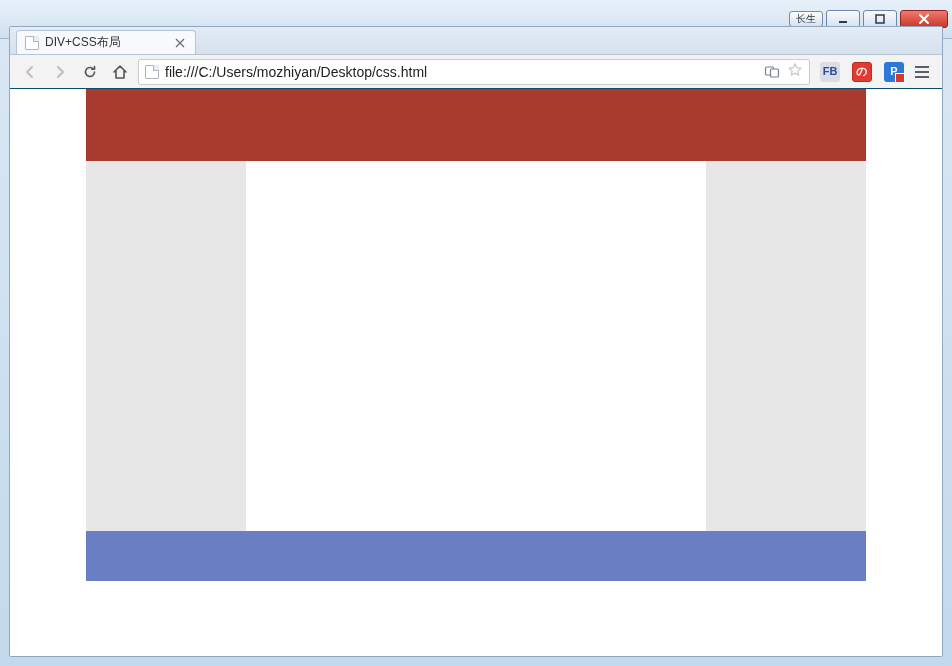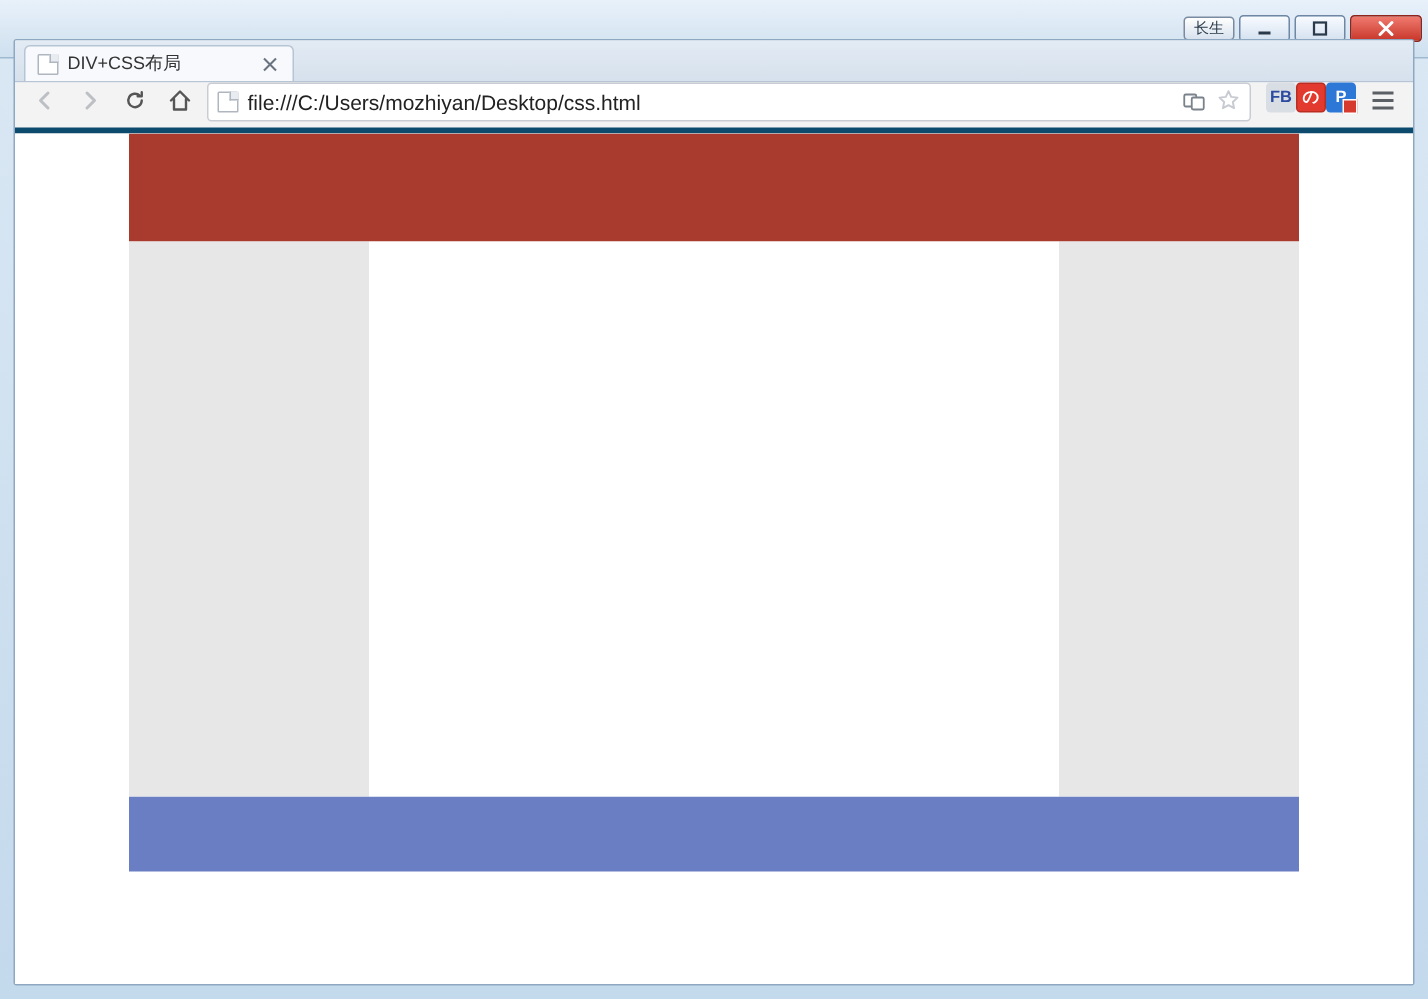--- a/index.html
+++ b/index.html
@@ -75,23 +75,23 @@
   }
   .tab .tab-close {
     margin-left:auto; width:14px; height:14px;
     display:flex; align-items:center; justify-content:center;
     color:#6a7480; font-size:12px; border-radius:2px;
   }
 
   
   .toolbar {
     height: 34px;
-    display:flex; align-items:flex-start; gap:6px;
+    display:flex; align-items:center; gap:6px;
     padding: 0 8px;
-    border-bottom: 4px solid #0c4a6e;
+    border-bottom: 1px solid #0c4a6e;
     background:#f3f3f3;
   }
   .nav-btn {
     width:24px; height:24px; display:flex; align-items:center; justify-content:center;
     color:#555; border-radius:3px;
   }
   .nav-btn.disabled { color:#bcbfc4; }
   .omnibox {
     flex:1; height:26px;
     border:1px solid #c9cdd3; border-radius:3px; background:#fff;
@@ -101,21 +101,21 @@
   .omnibox .page-icon {
     width:14px; height:14px; border:1px solid #b0b6bf;
     border-radius:1px; background:#fff; position:relative; flex:0 0 auto;
   }
   .omnibox .page-icon::after{
     content:""; position:absolute; right:-1px; top:-1px; width:5px; height:5px;
     background:#e8ecf1; border-left:1px solid #b0b6bf; border-bottom:1px solid #b0b6bf;
   }
   .omnibox .url-text { flex:1; white-space:nowrap; overflow:hidden; }
   .omnibox .star { color:#c7cbd1; }
-  .ext-icons { display:flex; align-items:center; gap:0; margin-left:4px; }
+  .ext-icons { display:flex; align-items:center; gap:12px; margin-left:4px; }
   .ext {
     width:20px; height:20px; border-radius:3px;
     display:flex; align-items:center; justify-content:center;
     font: 700 11px/1 Arial, sans-serif; color:#fff;
   }
   .ext.fb { background:#d9dde4; color:#2b4aa0; }
   .ext.jd { background:#e23a2e; border:1px solid #b92d22; font-family:"SimSun","Songti SC",serif; }
   .ext.p  { background:#2d78d6; position:relative; }
   .ext.p::after{
     content:""; position:absolute; right:-1px; bottom:-1px; width:8px; height:8px;

